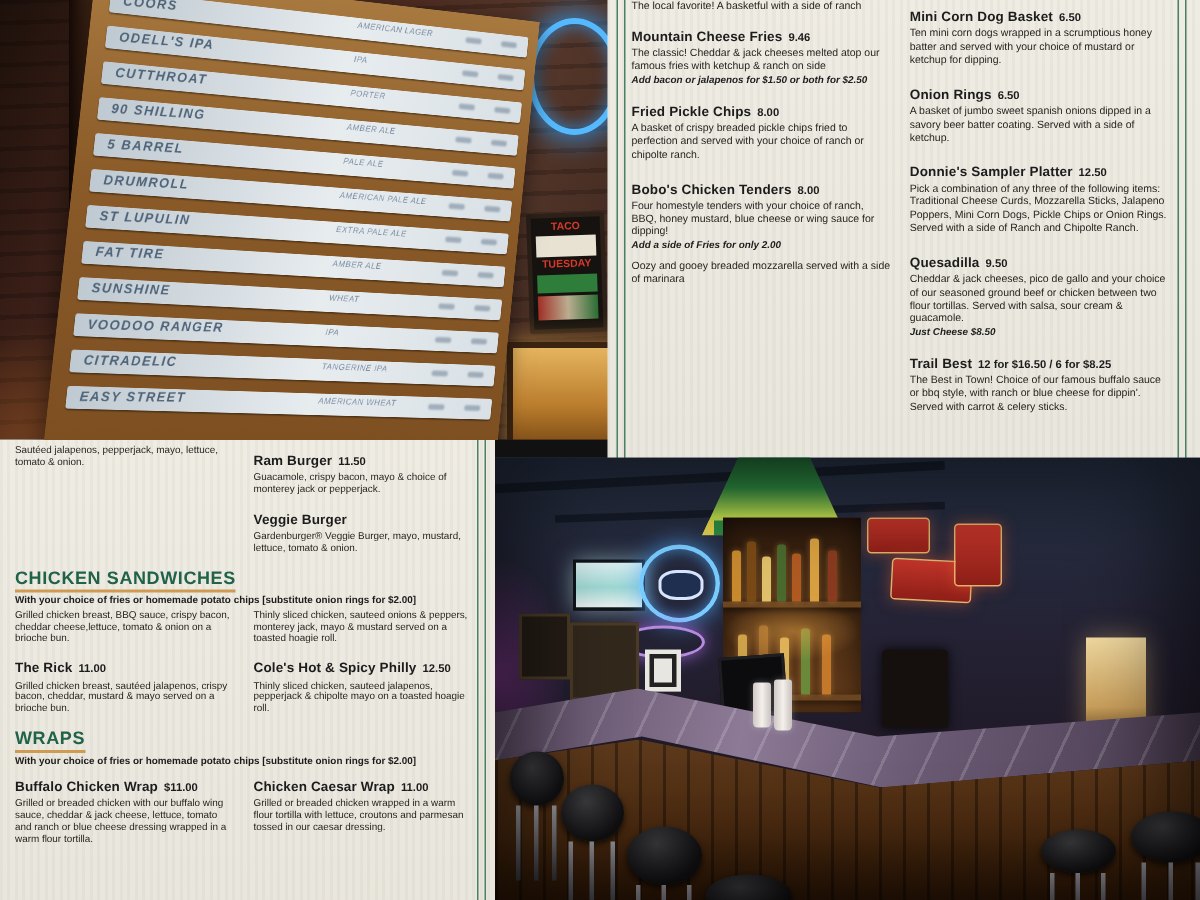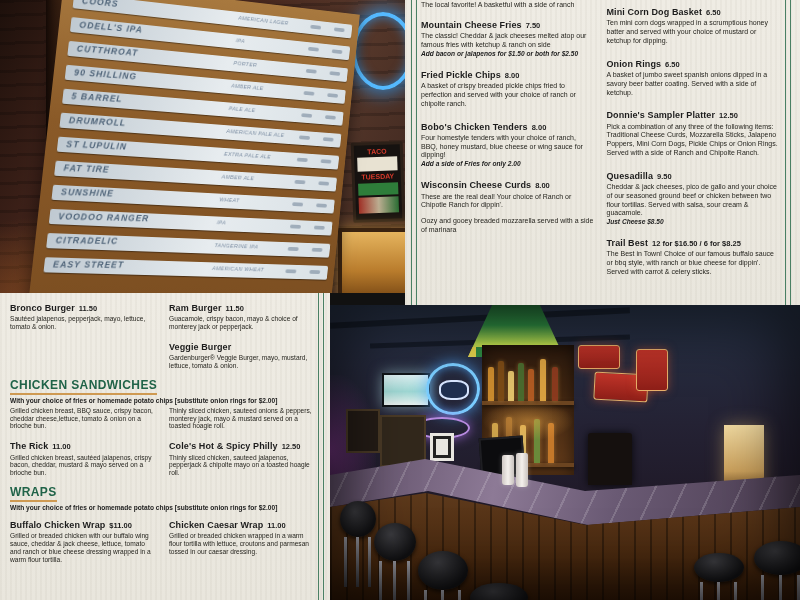--- a/index.html
+++ b/index.html
@@ -235,43 +235,38 @@
   <div class="tile menu menu-tr" style="left:405px;top:0;width:395px;height:307px;">
     <div class="green-edge" style="left:6px;"></div>
     <div class="green-edge" style="right:9px;"></div>
     <div class="menu-inner" style="padding:1px 20px 0 16px;">
       <div class="cols">
         <div class="col">
           <div class="intro-tail">The local favorite! A basketful with a side of ranch</div>
           <div>
 
               <div class="mi">
-                <div class="mi-head"><span class="mi-name">Mountain Cheese Fries</span><span class="mi-price">7.50</span></div>
+                <div class="mi-head"><span class="mi-name">Mountain Cheese Fries</span><span class="mi-price">9.46</span></div>
                 <div class="mi-desc">The classic! Cheddar &amp; jack cheeses melted atop our famous fries with ketchup &amp; ranch on side</div>
                 <div class="mi-note">Add bacon or jalapenos for $1.50 or both for $2.50</div>
               </div>
 
               <div class="mi">
                 <div class="mi-head"><span class="mi-name">Fried Pickle Chips</span><span class="mi-price">8.00</span></div>
                 <div class="mi-desc">A basket of crispy breaded pickle chips fried to perfection and served with your choice of ranch or chipolte ranch.</div>
 
               </div>
 
               <div class="mi">
                 <div class="mi-head"><span class="mi-name">Bobo's Chicken Tenders</span><span class="mi-price">8.00</span></div>
                 <div class="mi-desc">Four homestyle tenders with your choice of ranch, BBQ, honey mustard, blue cheese or wing sauce for dipping!</div>
                 <div class="mi-note">Add a side of Fries for only 2.00</div>
               </div>
 
 
-              <div class="mi">
-                <div class="mi-head"><span class="mi-name">Wisconsin Cheese Curds</span><span class="mi-price">8.00</span></div>
-                <div class="mi-desc">These are the real deal! Your choice of Ranch or Chipotle Ranch for dippin'.</div>
-
-              </div>
 
               <div class="mi">
                 <div class="mi-desc">Oozy and gooey breaded mozzarella served with a side of marinara</div>
 
               </div>
             </div>
         </div>
         <div class="col">
           <div>
 
@@ -312,21 +307,20 @@
   </div>
 
   <div class="tile menu" style="left:0;top:293px;width:330px;height:307px;">
     <div class="green-edge" style="right:6px;"></div>
     <div class="menu-inner" style="padding:4px 14px 0 10px;">
       <div class="cols">
         <div class="col">
 
 
             <div class="mi">
-              <div class="mi-head"><span class="mi-name">Bronco Burger</span><span class="mi-price">11.50</span></div>
               <div class="mi-desc">Sautéed jalapenos, pepperjack, mayo, lettuce, tomato &amp; onion.</div>
             </div>
           </div>
         <div class="col">
 
 
             <div class="mi">
               <div class="mi-head"><span class="mi-name">Ram Burger</span><span class="mi-price">11.50</span></div>
               <div class="mi-desc">Guacamole, crispy bacon, mayo &amp; choice of monterey jack or pepperjack.</div>
             </div>

